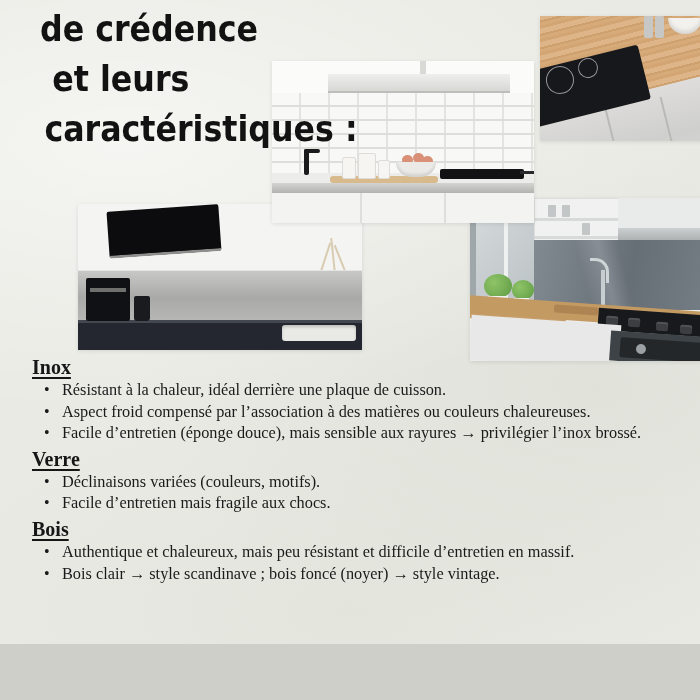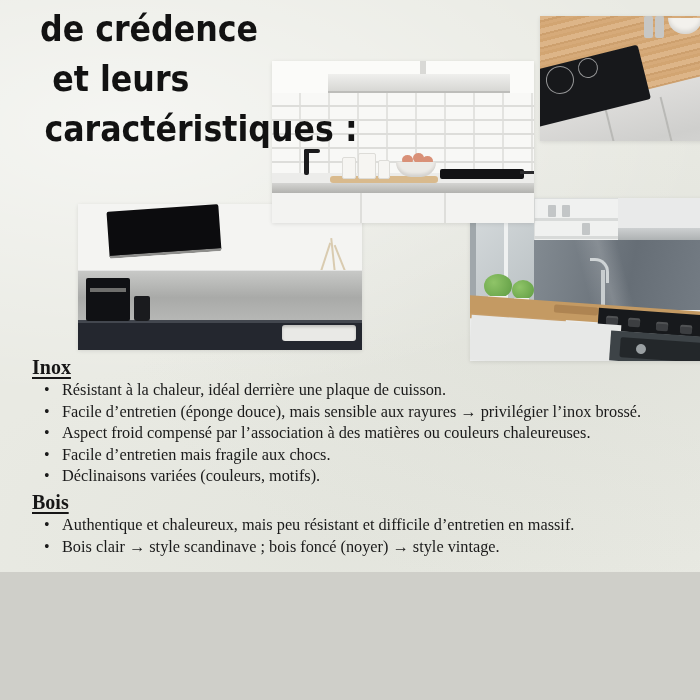--- a/index.html
+++ b/index.html
@@ -1,17 +1,17 @@
 <!DOCTYPE html>
 <html><head>
 <meta charset="utf-8">
 <style>
   html,body{margin:0;padding:0;background:#cfcfc9;}
   .page{
-    position:relative;width:700px;height:572px;overflow:hidden;
+    position:relative;width:700px;height:644px;overflow:hidden;
     background:
       radial-gradient(900px 420px at 18% 22%, rgba(255,255,255,.55), transparent 65%),
       radial-gradient(760px 420px at 85% 60%, rgba(214,216,208,.45), transparent 60%),
       radial-gradient(600px 300px at 50% 95%, rgba(222,224,216,.5), transparent 70%),
       #e9eae3;
     font-family:"Liberation Serif","DejaVu Serif",serif;color:#161616;
   }
   
   .title{position:absolute;left:40px;top:4px;z-index:6;
     font-family:"DejaVu Sans","Liberation Sans",sans-serif;font-weight:700;
@@ -210,29 +210,30 @@
     <div class="oven-glass"></div>
     <div class="oven-knob"></div>
   </figure>
 
   <main class="content">
 
     <section class="sec">
       <h2 class="sec-heading">Inox</h2>
       <ul class="bullets">
         <li>Résistant à la chaleur, idéal derrière une plaque de cuisson.</li>
+        <li>Aspect froid compensé par l’association à des matières ou couleurs chaleureuses.</li>
         <li>Facile d’entretien (éponge douce), mais sensible aux rayures → privilégier l’inox brossé.</li>
-        <li>Aspect froid compensé par l’association à des matières ou couleurs chaleureuses.</li>
       </ul>
     </section>
 
     <section class="sec">
+      <h2 class="sec-heading">Verre</h2>
       <ul class="bullets">
+        <li>Déclinaisons variées (couleurs, motifs).</li>
         <li>Facile d’entretien mais fragile aux chocs.</li>
-        <li>Déclinaisons variées (couleurs, motifs).</li>
       </ul>
     </section>
 
     <section class="sec">
       <h2 class="sec-heading">Bois</h2>
       <ul class="bullets">
         <li>Authentique et chaleureux, mais peu résistant et difficile d’entretien en massif.</li>
         <li>Bois clair → style scandinave ; bois foncé (noyer) → style vintage.</li>
       </ul>
     </section>

